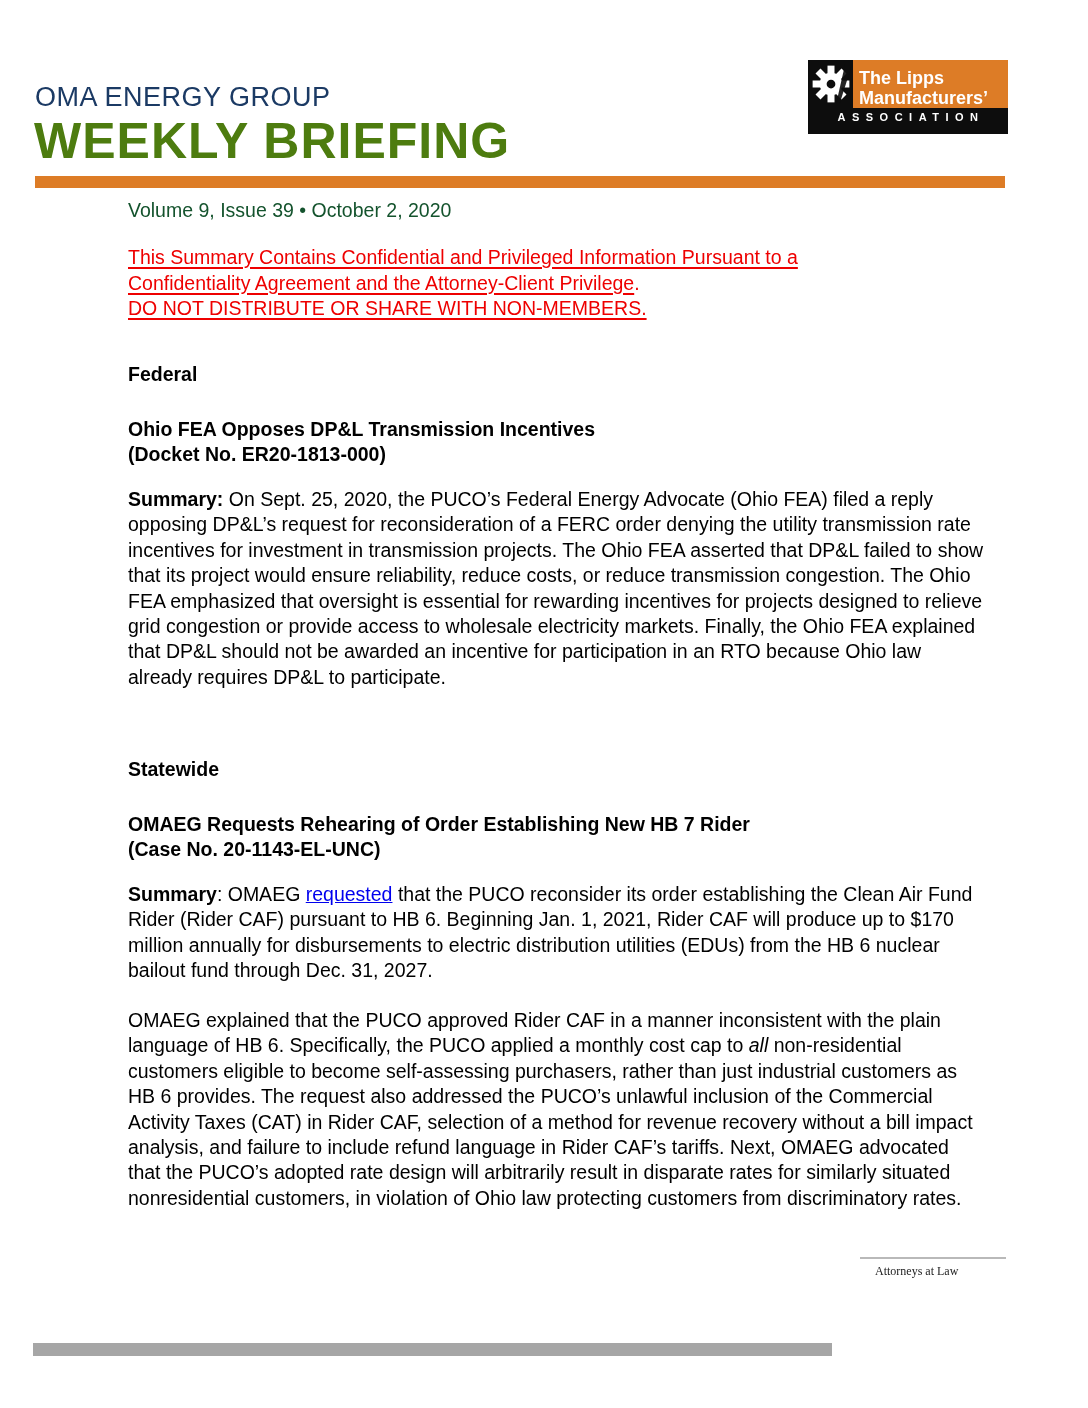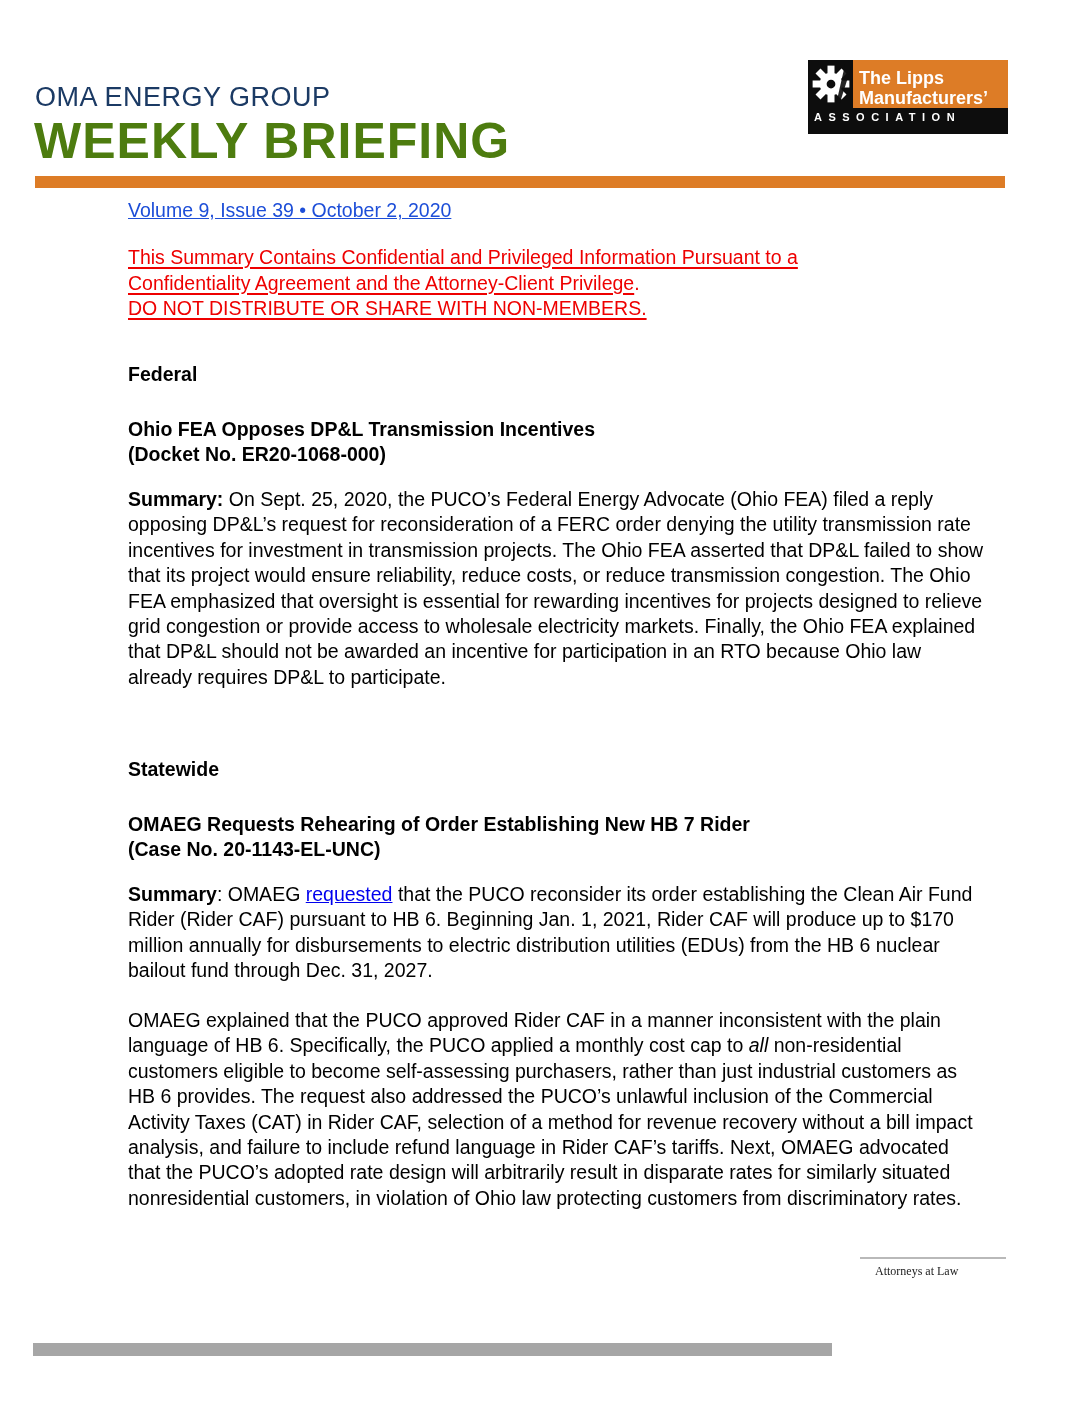--- a/index.html
+++ b/index.html
@@ -22,29 +22,29 @@
     display:flex; flex-direction:column;
   }
   .logo-top { flex:1; display:flex; }
   .logo-gear { width:45px; background:#0d0d0d; display:flex; align-items:center; justify-content:center; overflow:hidden; }
   .logo-name {
     flex:1; background:#DD7C26; color:#fff; font-weight:bold;
     font-size:18px; line-height:20px; padding:8px 0 0 6px; white-space:nowrap;
   }
   .logo-banner {
     height:35px; background:#0d0d0d; color:#fff; font-size:11px; font-weight:bold;
-    letter-spacing:6.5px; line-height:19px; text-align:left; padding-left:6px; white-space:nowrap;
+    letter-spacing:6.5px; line-height:19px; text-align:center; padding-left:6px; white-space:nowrap;
   }
   .orange-rule {
     position:absolute; left:35px; top:176px; width:970px; height:12px; background:#DD7C26;
   }
 
   
   .issue-line {
-    position:absolute; left:128px; top:199px; font-size:19.5px; color:#1d4ed8;text-decoration:underline;
+    position:absolute; left:128px; top:199px; font-size:19.5px; color:#14532d;
   }
   .notice {
     position:absolute; left:128px; top:245px; width:857px;
     text-align:left; font-size:19.5px; line-height:25.5px;
     font-weight:normal; color:#EE0000;
   }
   .notice .u { text-decoration:underline; text-decoration-thickness:2px; text-underline-offset:3px; }
 
   
   .body-block { position:absolute; left:128px; width:857px; font-size:19.5px; line-height:25.4px; }
@@ -121,21 +121,21 @@
     <div><span class="u">Confidentiality Agreement and the Attorney-Client Privilege</span><span>.</span></div>
     <div><span class="u">DO NOT DISTRIBUTE OR SHARE WITH NON-MEMBERS.</span></div>
   </div>
 
   <div class="body-block" id="federal-label">
     <span class="section-label">Federal</span>
   </div>
 
   <div class="body-block article-heading" id="federal-heading">
     <div>Ohio FEA Opposes DP&amp;L Transmission Incentives</div>
-    <div>(Docket No. ER20-1068-000)</div>
+    <div>(Docket No. ER20-1813-000)</div>
   </div>
 
   <div class="body-block" id="federal-para">
     <span class="lead-bold">Summary:</span><span> On Sept. 25, 2020, the PUCO’s Federal Energy Advocate (Ohio FEA) filed a reply opposing DP&amp;L’s request for reconsideration of a FERC order denying the utility transmission rate incentives for investment in transmission projects. The Ohio FEA asserted that DP&amp;L failed to show that its project would ensure reliability, reduce costs, or reduce transmission congestion. The Ohio FEA emphasized that oversight is essential for rewarding incentives for projects designed to relieve grid congestion or provide access to wholesale electricity markets. Finally, the Ohio FEA explained that DP&amp;L should not be awarded an incentive for participation in an RTO because Ohio law already requires DP&amp;L to participate.</span>
   </div>
 
   <div class="body-block" id="statewide-label">
     <span class="section-label">Statewide</span>
   </div>
 

